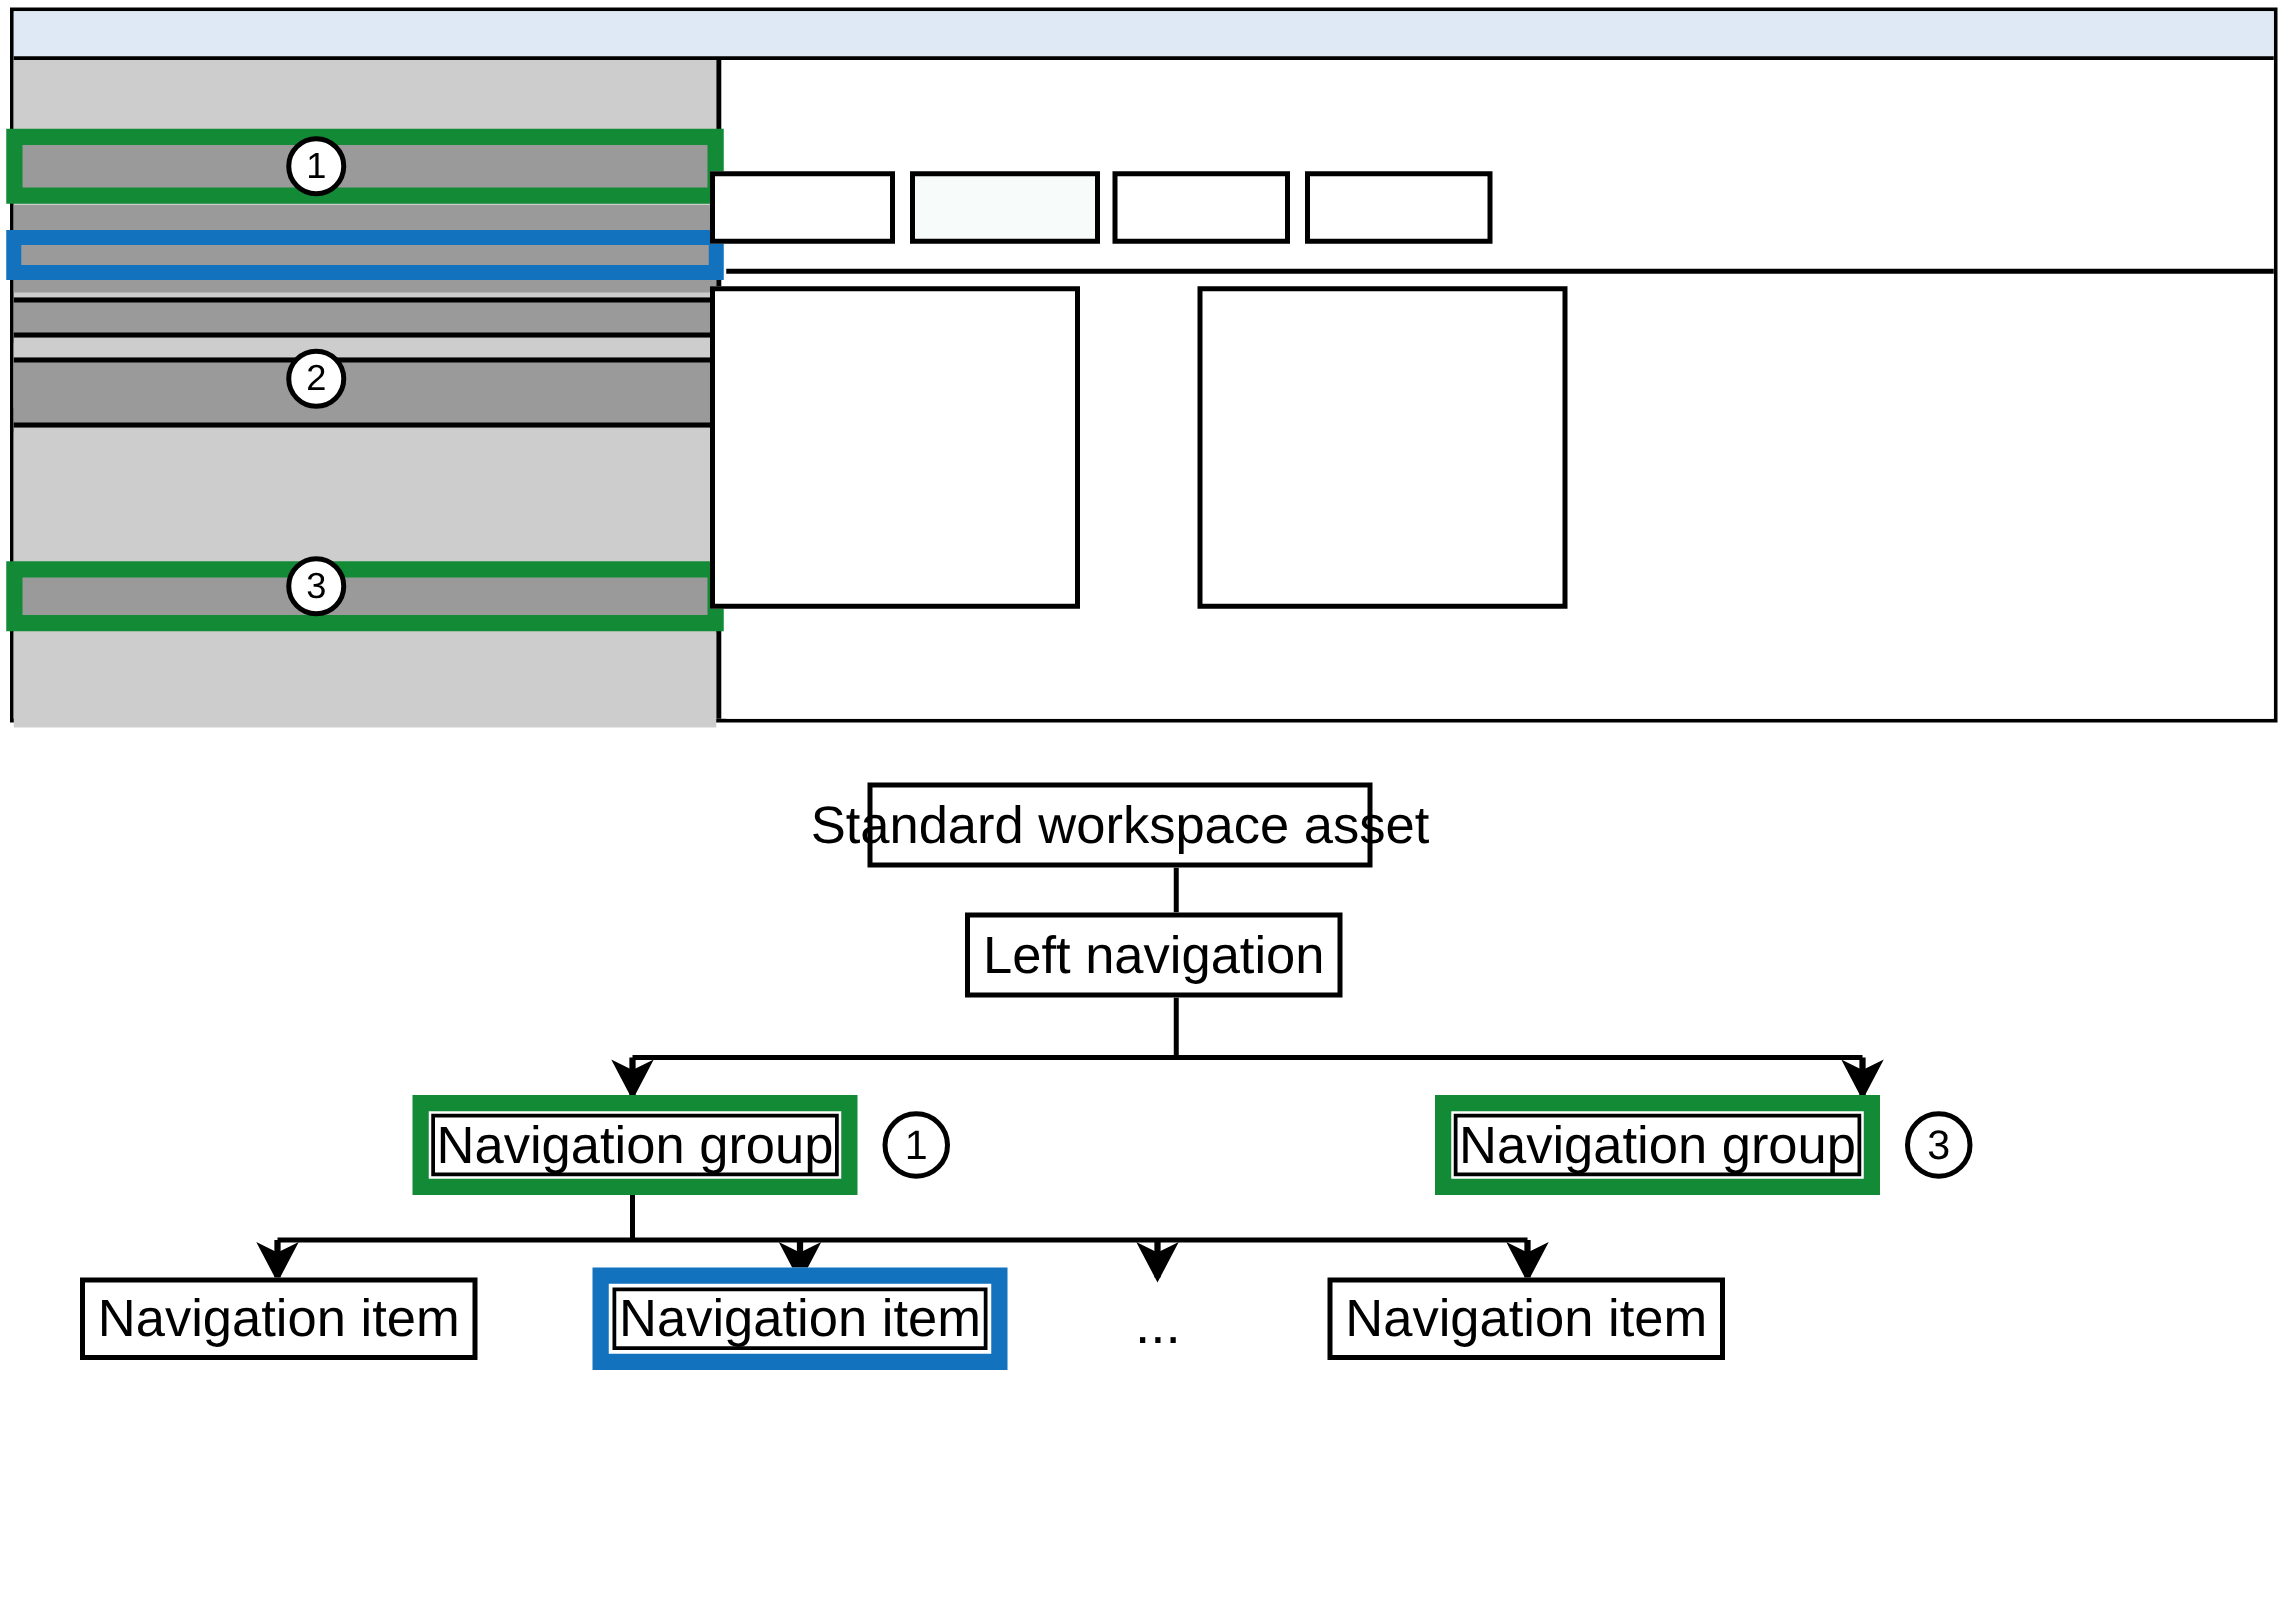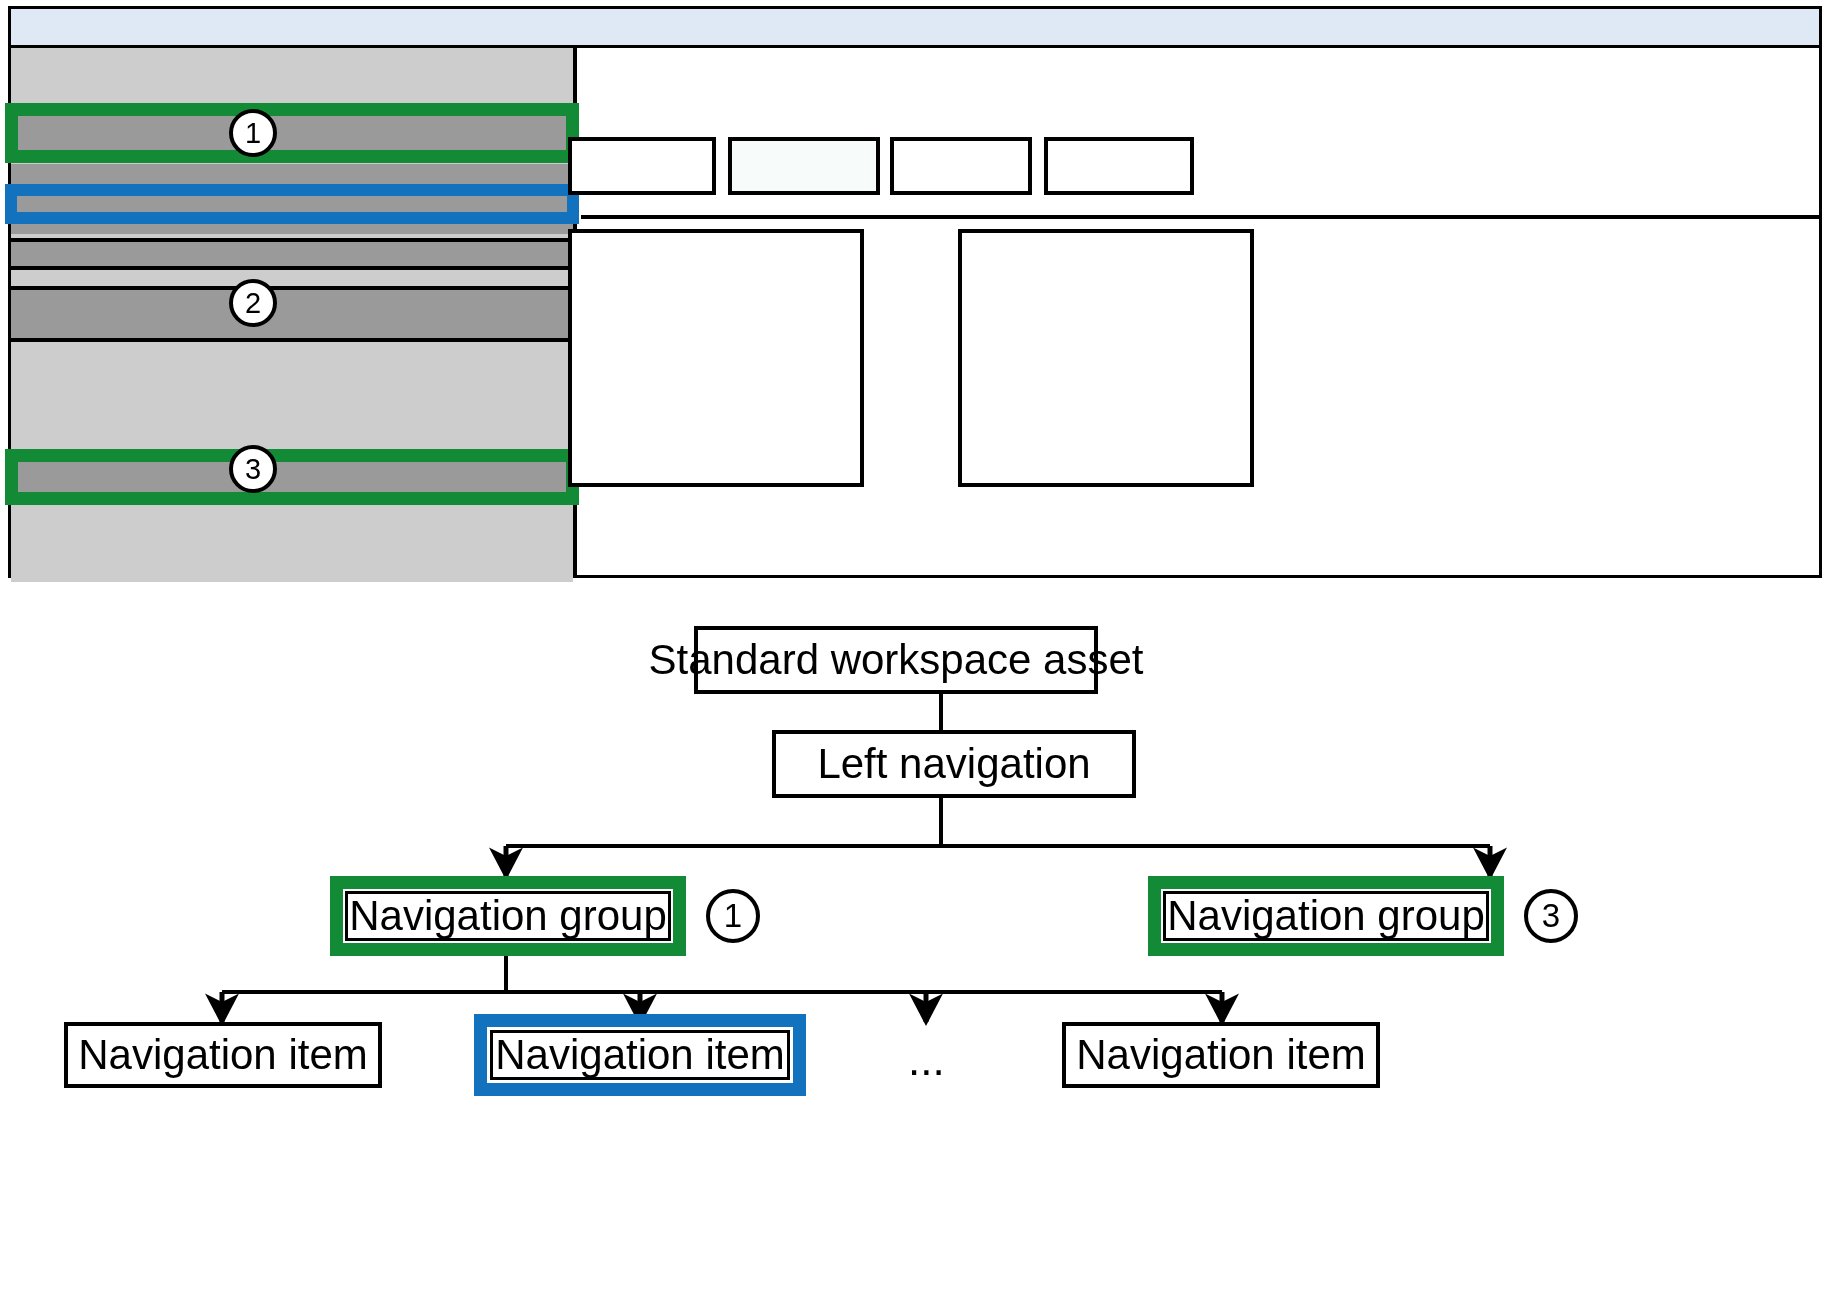--- a/index.html
+++ b/index.html
@@ -271,21 +271,21 @@
     <line x1="506" y1="378" x2="506" y2="414" stroke="#000000" stroke-width="4"></line>
     <line x1="222" y1="414" x2="1222" y2="414" stroke="#000000" stroke-width="4"></line>
     <line x1="222" y1="414" x2="222" y2="444" stroke="#000000" stroke-width="5" marker-end="url(#arrow)"></line>
     <line x1="640" y1="414" x2="640" y2="444" stroke="#000000" stroke-width="5" marker-end="url(#arrow)"></line>
     <line x1="926" y1="414" x2="926" y2="444" stroke="#000000" stroke-width="5" marker-end="url(#arrow)"></line>
     <line x1="1222" y1="414" x2="1222" y2="444" stroke="#000000" stroke-width="5" marker-end="url(#arrow)"></line>
   </svg>
 
   <div class="tnode" style="left:694px; top:48px; width:404px; height:68px;">Standard workspace asset</div>
 
-  <div class="tnode" style="left:772px; top:152px; width:364px; height:68px;">Left navigation</div>
+  <div class="tnode" style="left:772px; top:152px; width:302px; height:68px;">Left navigation</div>
 
   <div class="tnode green-frame" style="left:330px; top:298px; width:356px; height:80px;">
     <span class="inner">Navigation group</span>
   </div>
   <div class="tcircle" style="left:706px; top:311px;">1</div>
 
   <div class="tnode green-frame" style="left:1148px; top:298px; width:356px; height:80px;">
     <span class="inner">Navigation group</span>
   </div>
   <div class="tcircle" style="left:1524px; top:311px;">3</div>

